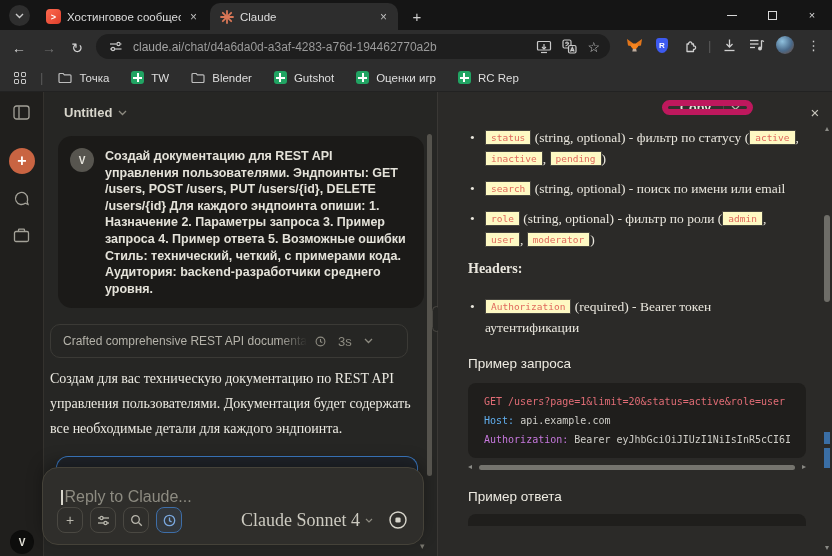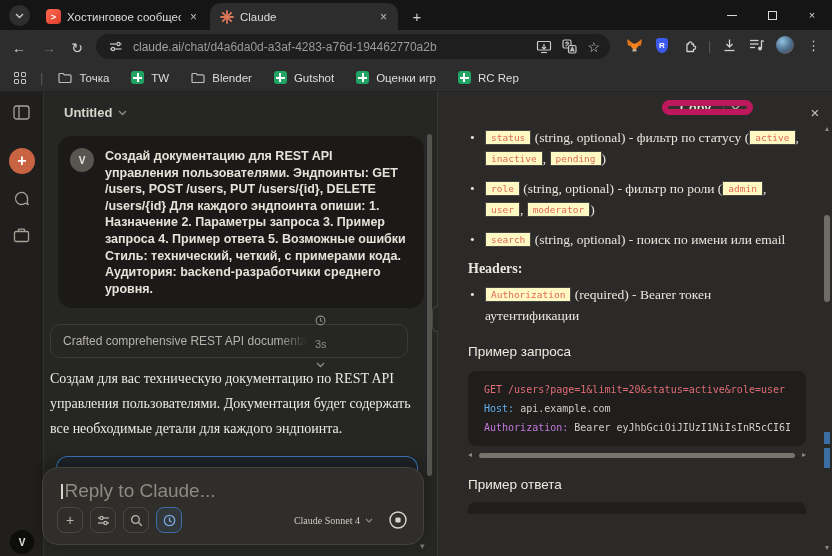--- a/index.html
+++ b/index.html
@@ -53,30 +53,30 @@
   .side-avatar { position:absolute; left:10px; top:438px; width:24px; height:24px; border-radius:50%; background:#0d0d0c; color:#e8e6dc; font-size:10px; font-weight:bold; display:flex; align-items:center; justify-content:center; }
 
   .chat { position:absolute; left:44px; top:0; width:394px; height:464px; }
   .chat-title { position:absolute; left:20px; top:13px; display:flex; align-items:center; gap:6px; font-size:13px; font-weight:bold; color:#d8d6cc; }
   .usercard { position:absolute; left:14px; top:44px; width:366px; height:172px; background:#1b1a18; border-radius:14px; padding:12px 16px 12px 12px; display:flex; }
   .ucav { width:24px; height:24px; border-radius:50%; background:#57554f; color:#e9e7df; font-size:10px; font-weight:bold; display:flex; align-items:center; justify-content:center; flex:none; margin-right:11px; }
   .uctext { font-size:12.5px; line-height:16.6px; font-weight:bold; color:#e4e2d9; }
   .thinking { position:absolute; left:6px; top:232px; width:358px; height:34px; border:1px solid #3b3a36; border-radius:10px; display:flex; align-items:center; padding:0 12px; }
   .t-label { position:relative; font-size:12px; color:#b5b3aa; white-space:nowrap; overflow:hidden; max-width:244px; flex:1; }
   .t-label::after { content:""; position:absolute; right:0; top:0; bottom:0; width:28px; background:linear-gradient(90deg, rgba(38,38,36,0), #262624); }
-  .t-right { display:flex; align-items:center; gap:12px; color:#8d8b81; font-size:11px; margin-left:8px;flex-direction:column; }
+  .t-right { display:flex; align-items:center; gap:12px; color:#8d8b81; font-size:13px; margin-left:8px; }
   .assistant { position:absolute; left:6px; top:274px; width:374px; font-family:"Liberation Serif", serif; font-size:14px; line-height:25px; color:#eceae2; }
   .sliver { position:absolute; left:12px; top:364px; width:362px; height:22px; background:#20242a; border:1.5px solid #3b79c2; border-bottom:none; border-radius:12px 12px 0 0; }
   .composer { position:absolute; left:-2px; top:375px; width:382px; height:78px; background:#2f2e2b; border:1px solid #454239; border-radius:16px; box-shadow:0 -6px 16px rgba(0,0,0,.3); }
-  .reply { position:absolute; left:18px; top:12px; display:flex; align-items:center; font-size:19px; color:#8d8b81; }
+  .reply { position:absolute; left:18px; top:20px; display:flex; align-items:center; font-size:16px; color:#8d8b81; }
   .caret { width:1.5px; height:15px; background:#d8d6cc; margin-right:2px; }
   .crow { position:absolute; left:14px; right:12px; bottom:11px; display:flex; align-items:center; }
   .cbtn { width:26px; height:26px; border:1px solid #4a4842; border-radius:8px; display:flex; align-items:center; justify-content:center; color:#b8b6ac; margin-right:7px; background:transparent; }
   .cbtn.blue { border-color:#3e6ea8; background:rgba(74,125,186,.12); color:#7aa7dd; }
-  .model { margin-left:auto; display:flex; align-items:center; gap:5px; font-family:"Liberation Serif", serif; font-size:10px; color:#cdcbc1; }
+  .model { margin-left:auto; display:flex; align-items:center; gap:5px; font-family:"Liberation Serif", serif; font-size:18px; color:#cdcbc1; }
   .sendbtn { width:26px; height:26px; border-radius:13px; display:flex; align-items:center; justify-content:center; color:#d8d6cc; margin-left:12px; }
   .chat-sb { position:absolute; left:383px; top:42px; width:5px; height:342px; border-radius:3px; background:#55534d; }
   .chat-down { position:absolute; left:376px; top:449px; color:#76746c; font-size:9px; }
 
   .divider { position:absolute; left:437px; top:0; width:1px; height:464px; background:#3a3835; }
   .dhandle { position:absolute; left:432px; top:214px; width:9px; height:26px; border-radius:5px; background:#262624; border:1px solid #4a4843; }
 
   .panel { position:absolute; left:438px; top:0; width:394px; height:464px; background:#2b2a28; }
   .copybtn { position:absolute; left:224px; top:8px; height:15px; display:flex; border:6px solid #be185d; border-radius:8px; background:#31302d; overflow:hidden; }
   .copy-main { padding:0 12px; display:flex; align-items:center; font-size:12.5px; font-weight:bold; color:#e8e6dc; }
@@ -84,21 +84,21 @@
   .publish { position:absolute; left:302px; top:8px; height:27px; padding:0 10px; border-radius:8px; background:#c2c0b6; color:#2a2925; font-size:12.5px; font-weight:bold; display:flex; align-items:center; gap:5px; }
   .pclose { position:absolute; left:366px; top:8px; width:22px; height:24px; display:flex; align-items:center; justify-content:center; color:#c9c7bd; font-size:15px; }
 
   .pcontent { position:absolute; left:30px; right:26px; top:30px; bottom:0; overflow:hidden;
     font-family:"Liberation Serif", serif; font-size:13.5px; color:#e9e6dd; }
   .blist { list-style:none; margin-top:6px; }
   .blist li { position:relative; padding-left:17px; line-height:20px; margin-bottom:9px; }
   .blist li::before { content:"•"; position:absolute; left:2px; top:0; color:#e9e6dd; }
   .chip { font-family:"DejaVu Sans Mono", monospace; font-size:9.5px; color:#e0685c; background:#fef9c3; border:1px solid #46443e; border-radius:0; padding:1px 5px; position:relative; top:-1px; white-space:nowrap; }
   .h-serif { font-size:14px; font-weight:bold; margin-top:10px; }
-  .auth-list { margin-top:8px; }
+  .auth-list { margin-top:20px; }
   .h-sans { font-family:"Liberation Sans", sans-serif; font-size:13.5px; font-weight:normal; color:#edeae1; margin-top:18px; }
   .codeblock { margin-top:12px; background:#1f1e1c; border-radius:8px; padding:9px 16px 9px 16px; }
   .codelang { font-family:"DejaVu Sans Mono", monospace; font-size:10px; color:#8a8a85; margin-bottom:8px; }
   .code-line { font-family:"DejaVu Sans Mono", monospace; font-size:10px; line-height:19px; white-space:pre; overflow:hidden; }
   .tk-red { color:#e06c75; } .tk-blue { color:#61afef; } .tk-magenta { color:#c678dd; } .tk-plain { color:#cfcec8; }
   .hscroll { margin-top:5px; display:flex; align-items:center; height:8px; }
   .hscroll .arr { color:#8a8a85; font-size:8px; line-height:8px; }
   .hthumb { flex:1; height:5px; margin:0 7px; border-radius:3px; background:#75746e; }
   .nextblock { margin-top:10px; height:12px; background:#1f1e1c; border-radius:8px 8px 0 0; }
 
@@ -396,22 +396,22 @@
           <svg width="9" height="6" viewBox="0 0 9 6">
               <polyline points="1,1 4.5,4.5 8,1" fill="none" stroke="#b8b6ac" stroke-width="1.3"></polyline>
             </svg>
         </span>
       </div>
       <div class="pclose">×</div>
 
       <div class="pcontent">
         <ul class="blist">
           <li><span class="chip">status</span><span> (string, optional) - фильтр по статусу (</span><span class="chip">active</span><span>, </span><span class="chip">inactive</span><span>, </span><span class="chip">pending</span><span>)</span></li>
+          <li><span class="chip">search</span><span> (string, optional) - поиск по имени или email</span></li>
           <li><span class="chip">role</span><span> (string, optional) - фильтр по роли (</span><span class="chip">admin</span><span>, </span><span class="chip">user</span><span>, </span><span class="chip">moderator</span><span>)</span></li>
-          <li><span class="chip">search</span><span> (string, optional) - поиск по имени или email</span></li>
         </ul>
         <div class="h-serif">Headers:</div>
         <ul class="blist auth-list">
           <li><span class="chip">Authorization</span><span> (required) - Bearer токен аутентификации</span></li>
         </ul>
         <div class="h-sans">Пример запроса</div>
         <div class="codeblock">
           <div>
               <div class="code-line"><span class="tk-red">GET /users?page=1&amp;limit=20&amp;status=active&amp;role=user</span><span class="tk-blue"> HT</span></div>
               <div class="code-line"><span class="tk-blue">Host:</span><span class="tk-plain"> api.example.com</span></div>

